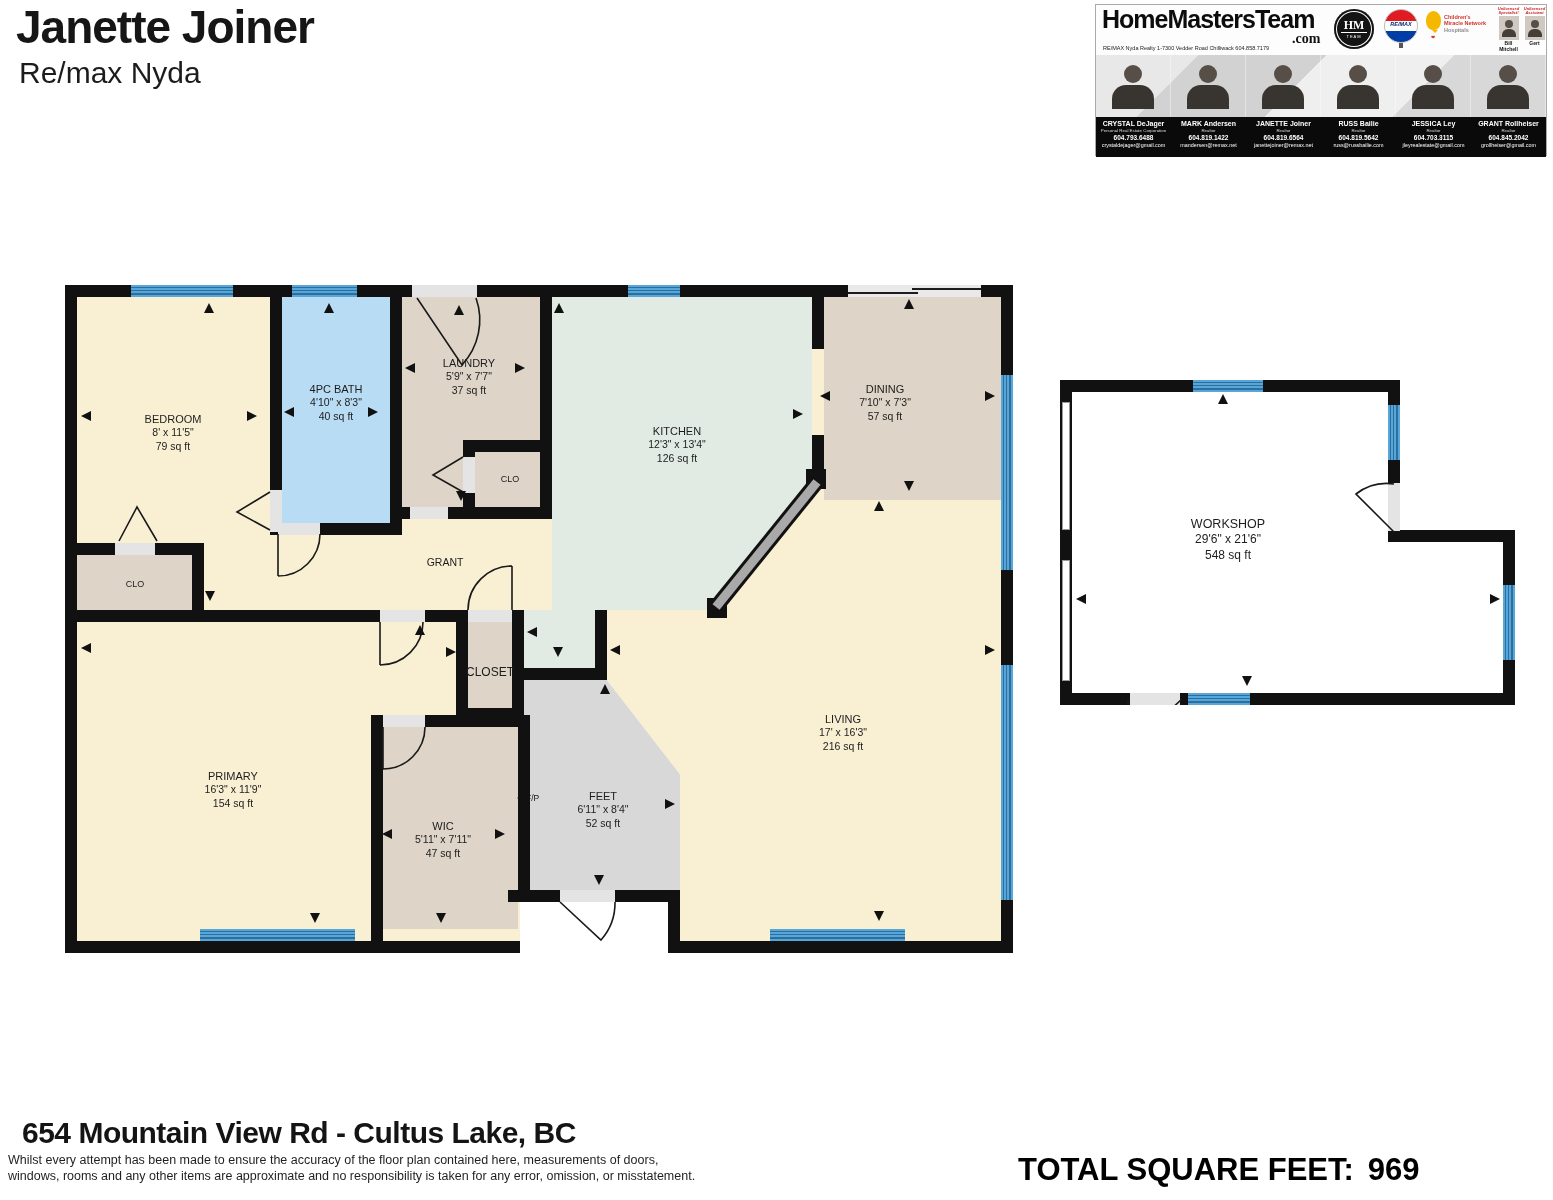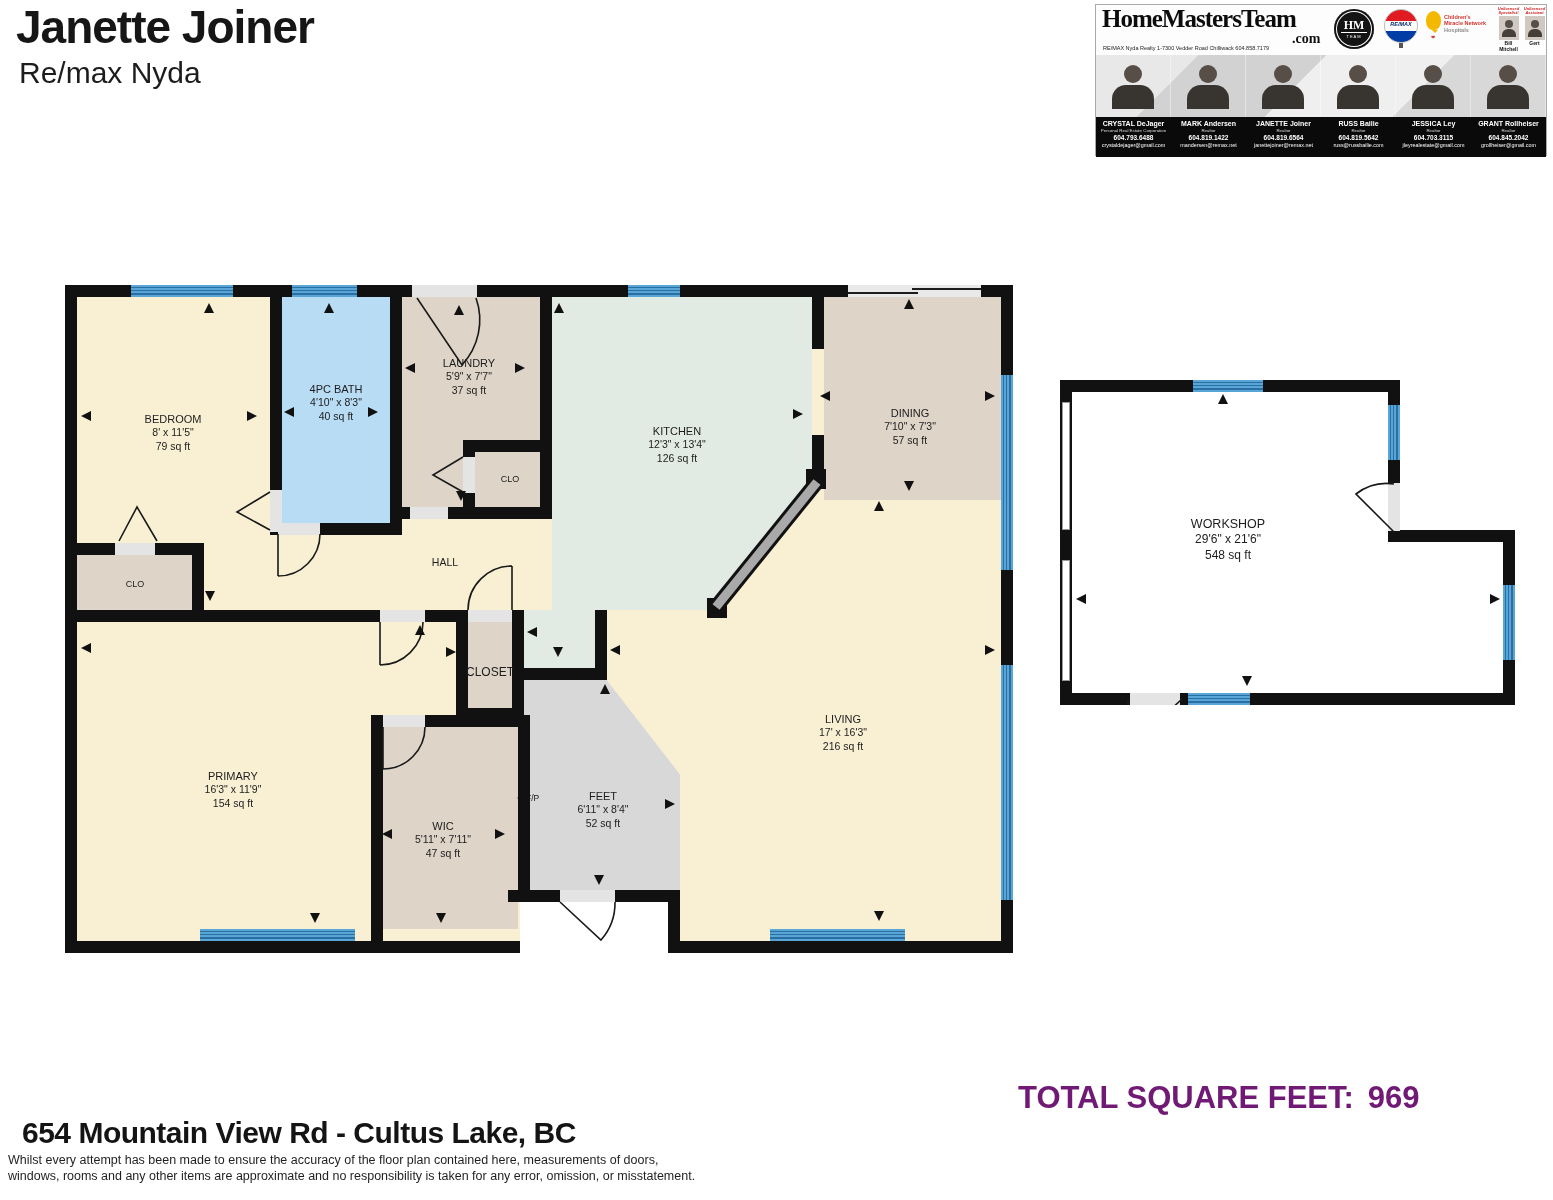--- a/index.html
+++ b/index.html
@@ -4,21 +4,21 @@
 <style>
   html,body{margin:0;padding:0;}
   .page{position:relative;width:1553px;height:1200px;background:#fff;overflow:hidden;
         font-family:"Liberation Sans",sans-serif;color:#111;}
   
   .hdr-name{position:absolute;left:16px;top:0px;font-size:46px;font-weight:bold;letter-spacing:-1px;color:#161616;}
   .hdr-brok{position:absolute;left:19px;top:56px;font-size:30px;color:#1c1c1c;}
   
   .banner{position:absolute;left:1095px;top:4px;width:452px;height:152px;background:#fff;border:1px solid #aaa;box-sizing:border-box;}
   .b-top{position:absolute;left:0;top:0;width:100%;height:50px;background:#fdfdfd;}
-  .b-brand{position:absolute;left:6px;top:0px;font-family:Liberation Serif, serif;font-weight:bold;font-size:25px;letter-spacing:-1px;color:#0c0c0c;white-space:nowrap;}
+  .b-brand{position:absolute;left:6px;top:0px;font-family:Liberation Sans, sans-serif;font-weight:bold;font-size:25px;letter-spacing:-1px;color:#0c0c0c;white-space:nowrap;}
   .b-tld{position:absolute;left:196px;top:26px;font-family:"Liberation Serif",serif;font-weight:bold;font-size:14px;}
   .b-office{position:absolute;left:7px;top:40px;font-size:5.5px;color:#222;white-space:nowrap;}
   .hm-circle{position:absolute;left:238px;top:4px;width:40px;height:40px;border-radius:50%;background:#141414;box-shadow:inset 0 0 0 2px #141414, inset 0 0 0 3px #fff;display:flex;flex-direction:column;align-items:center;justify-content:center;color:#fff;}
   .hm-top{font-family:"Liberation Serif",serif;font-size:12px;font-weight:bold;line-height:1;border-bottom:1px solid #fff;padding:0 3px 1px;}
   .hm-bot{font-size:4px;letter-spacing:1px;margin-top:1px;}
   .rx-balloon{position:absolute;left:288px;top:4px;width:34px;height:34px;border-radius:50%;border:1px solid #bbb;background:linear-gradient(180deg,#e11b22 0 34%,#ffffff 34% 66%,#003da5 66% 100%);box-sizing:border-box;}
   .rx-label{position:absolute;left:288px;top:16px;width:34px;text-align:center;font-size:5.5px;font-style:italic;font-weight:bold;color:#0b2d6b;}
   .rx-basket{position:absolute;left:303px;top:38px;width:4px;height:5px;background:#555;}
   .cmn-balloon{position:absolute;left:330px;top:6px;width:15px;height:19px;border-radius:50% 50% 46% 46%;background:#f5b800;}
   .cmn-knot{position:absolute;left:336px;top:25px;width:0;height:0;border:3px solid transparent;border-top-color:#f5b800;}
@@ -59,21 +59,21 @@
   .a-left{border-width:5px 10px 5px 0;border-right-color:#111;}
   .a-right{border-width:5px 0 5px 10px;border-left-color:#111;}
   .psvg{position:absolute;left:0;top:0;pointer-events:none;}
   .fp{position:absolute;left:448px;top:508px;display:flex;align-items:center;font-size:8.5px;color:#111;}
   .fp .tri{width:0;height:0;border:4px solid transparent;border-right:8px solid #111;margin-right:1px;}
   .slider-base{position:absolute;background:#e9e9e9;}
   .slider-line{position:absolute;background:#1c1c1c;}
   .garage{position:absolute;background:#fff;border:1px solid #999;box-sizing:border-box;}
   
   .ft-addr{position:absolute;left:22px;top:1116px;font-size:30px;font-weight:bold;letter-spacing:-0.5px;color:#141414;white-space:nowrap;}
-  .ft-total{position:absolute;left:1018px;top:1080px;font-size:31px;font-weight:bold;color:#701a75;white-space:nowrap;}
+  .ft-total{position:absolute;left:1018px;top:1152px;font-size:31px;font-weight:bold;color:#000000;white-space:nowrap;}
   .ft-total .val{margin-left:14px;}
   .ft-disc{position:absolute;left:8px;top:1152px;font-size:12.5px;line-height:1.3;color:#1f1f1f;}
 </style>
 </head>
 <body>
 
 <div class="page">
 
   <div class="hdr-name">Janette Joiner</div>
   <div class="hdr-brok">Re/max Nyda</div>
@@ -279,27 +279,27 @@
         <div>37 sq ft</div>
     </div>
     <div class="rlabel small" style="left:445px;top:195px;">
       <div>CLO</div>
     </div>
     <div class="rlabel" style="left:612px;top:160px;">
       <div class="rname">KITCHEN</div>
         <div>12'3" x 13'4"</div>
         <div>126 sq ft</div>
     </div>
-    <div class="rlabel" style="left:845px;top:118px;margin-top:24px;">
+    <div class="rlabel" style="left:820px;top:118px;">
       <div class="rname">DINING</div>
         <div>7'10" x 7'3"</div>
         <div>57 sq ft</div>
     </div>
     <div class="rlabel" style="left:380px;top:278px;">
-      <div>HALL</div>
+      <div>GRANT</div>
     </div>
     <div class="rlabel small" style="left:70px;top:300px;">
       <div>CLO</div>
     </div>
     <div class="rlabel" style="left:168px;top:505px;">
       <div class="rname">PRIMARY</div>
         <div>16'3" x 11'9"</div>
         <div>154 sq ft</div>
     </div>
     <div class="rlabel small" style="left:425px;top:388px;font-size:12px;">

